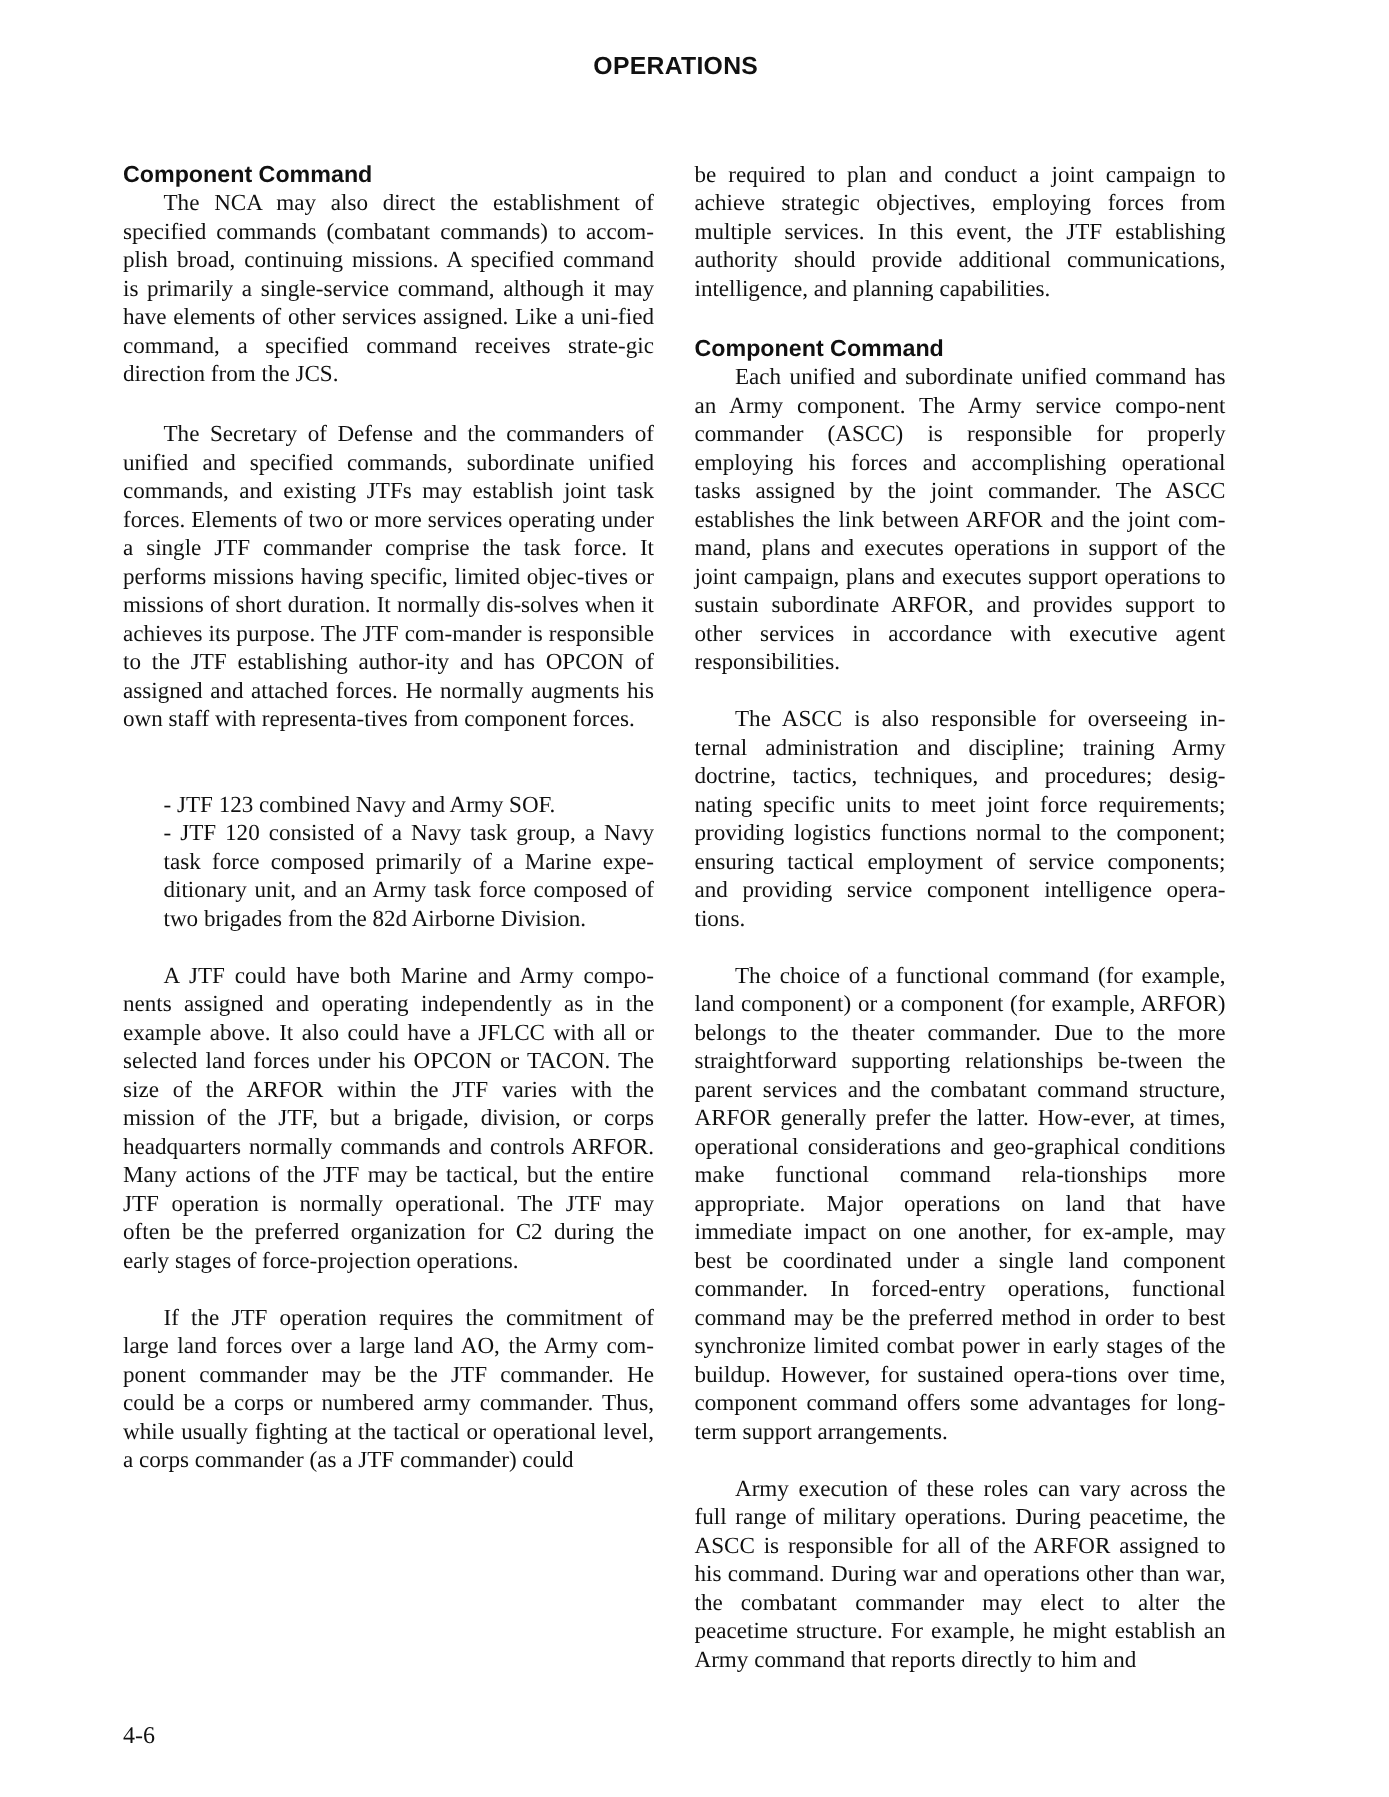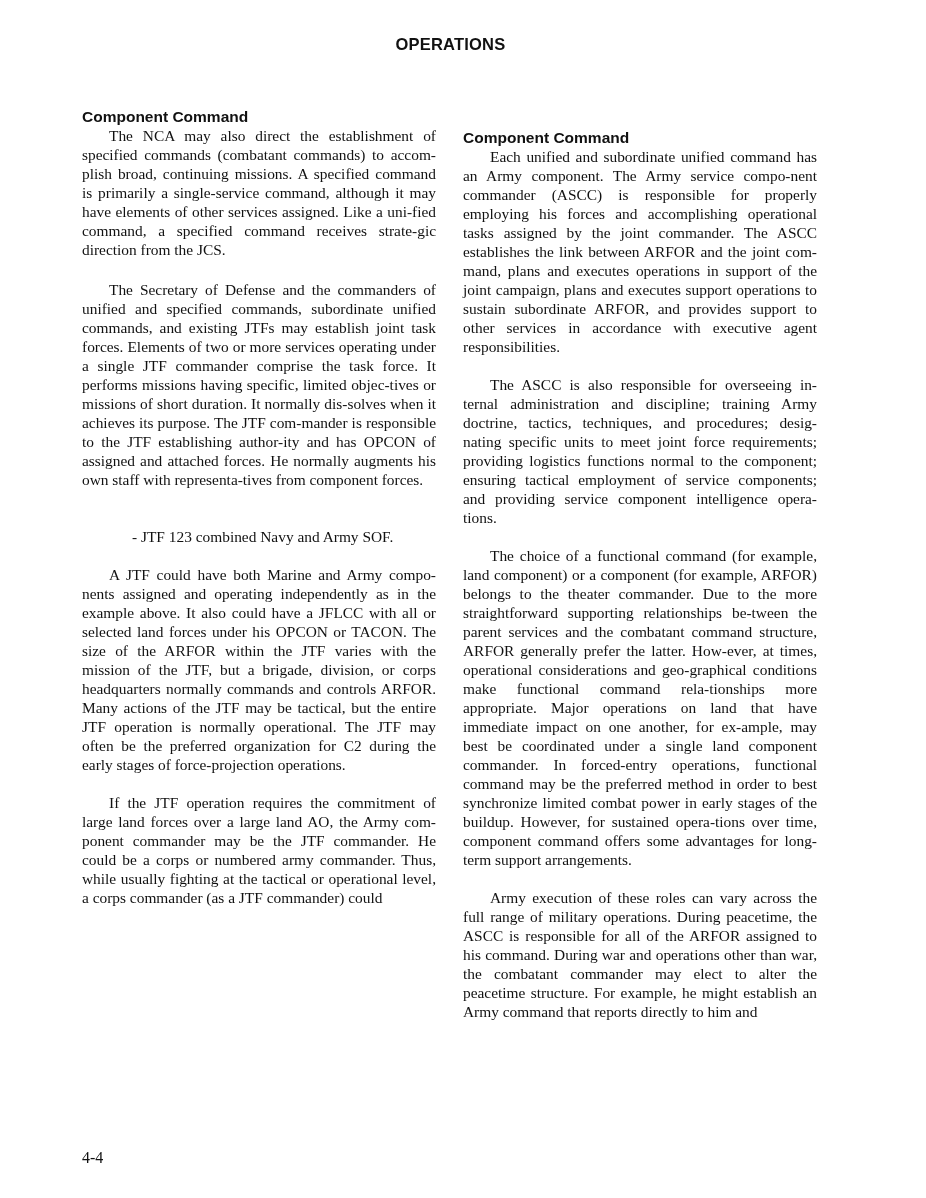--- a/index.html
+++ b/index.html
@@ -9,52 +9,54 @@
   .header-rule { flex: 1; height: 3px; background: #111; margin-left: 8px; margin-bottom: 4px; }
   .col { position: absolute; top: 107px; width: 354px; font-family: "Liberation Serif", serif; font-size: 15.4px; line-height: 19px; text-align: justify; }
   .col-left { left: 82px; }
   .col-right { left: 463px; top: 107px; }
   .h { font-family: "Liberation Sans", sans-serif; font-weight: bold; font-size: 15.5px; line-height: 19px; margin: 0; text-align: left; }
   p { margin: 0; text-indent: 27px; hyphens: manual; }
   p.noindent { text-indent: 0; }
   .gap-s { height: 19px; }
   .gap-m { height: 21px; }
   .list { margin: 0; padding: 0 0 0 27px; list-style: none; }
-  .list li { text-align: justify; margin-left: 23px; }
+  .list li { text-align: justify; }
   .page-number { position: absolute; left: 82px; top: 1149px; font-family: "Liberation Serif", serif; font-size: 16px; }
 </style>
 </head>
 <body>
 
 <div class="header">
   <span class="header-title">OPERATIONS</span>
   <div class="header-rule"></div>
 </div>
 
 <div class="col col-left">
   <h3 class="h">Component Command</h3>
   <p>The NCA may also direct the establishment of specified commands (combatant commands) to accom-plish broad, continuing missions. A specified command is primarily a single-service command, although it may have elements of other services assigned.  Like a uni-fied command, a specified command receives strate-gic direction from the JCS.</p>
   <div class="gap-m"></div>
   <p>The Secretary of Defense and the commanders of unified and specified commands, subordinate unified commands, and existing JTFs may establish joint task forces.  Elements of two or more services operating under a single JTF commander comprise the task force. It performs missions having specific, limited objec-tives or missions of short duration.  It normally dis-solves when it achieves its purpose.  The JTF com-mander is responsible to the JTF establishing author-ity and has OPCON of assigned and attached forces. He normally augments his own staff with representa-tives from component forces.</p>
   <div class="gap-s"></div>
   <div class="gap-s"></div>
   <ul class="list">
     <li>-  JTF 123 combined Navy and Army SOF.</li>
+    <li>-  JTF 120 consisted of a Navy task group, a Navy task force composed primarily of a Marine expe-ditionary unit, and an Army task force composed of two brigades from the 82d Airborne Division.</li>
   </ul>
   <div class="gap-s"></div>
   <p>A JTF could have both Marine and Army compo-nents assigned and operating independently as in the example above.  It also could have a JFLCC with all or selected land forces under his OPCON or TACON. The size of the ARFOR within the JTF varies with the mission of the JTF, but a brigade, division, or corps headquarters normally commands and controls ARFOR. Many actions of the JTF may be tactical, but the entire JTF operation is normally operational.  The JTF may often be the preferred organization for C2 during the early stages of force-projection operations.</p>
   <div class="gap-s"></div>
   <p>If the JTF operation requires the commitment of large land forces over a large land AO, the Army com-ponent commander may be the JTF commander. He could be a corps or numbered army commander.  Thus, while usually fighting at the tactical or operational level, a corps commander (as a JTF commander) could</p>
 </div>
 
 <div class="col col-right">
+  <p class="noindent">be required to plan and conduct a joint campaign to achieve strategic objectives, employing forces from multiple services.  In this event, the JTF establishing authority should provide additional communications, intelligence, and planning capabilities.</p>
   <div class="gap-m"></div>
   <h3 class="h">Component Command</h3>
   <p>Each unified and subordinate unified command has an Army component. The Army service compo-nent commander (ASCC) is responsible for properly employing his forces and accomplishing operational tasks assigned by the joint commander.  The ASCC establishes the link between ARFOR and the joint com-mand, plans and executes operations in support of the joint campaign, plans and executes support operations to sustain subordinate ARFOR, and provides support to other services in accordance with executive agent responsibilities.</p>
   <div class="gap-s"></div>
   <p>The ASCC is also responsible for overseeing in-ternal administration and discipline; training Army doctrine, tactics, techniques, and procedures; desig-nating specific units to meet joint force requirements; providing logistics functions normal to the component; ensuring tactical employment of service components; and providing service component intelligence opera-tions.</p>
   <div class="gap-s"></div>
   <p>The choice of a functional command (for example, land component) or a component (for example, ARFOR) belongs to the theater commander.  Due to the more straightforward supporting relationships be-tween the parent services and the combatant command structure, ARFOR generally prefer the latter.  How-ever, at times, operational considerations and geo-graphical conditions make functional command rela-tionships more appropriate.  Major operations on land that have immediate impact on one another, for ex-ample, may best be coordinated under a single land component commander.  In forced-entry operations, functional command may be the preferred method in order to best synchronize limited combat power in early stages of the buildup.  However, for sustained opera-tions over time, component command offers some advantages for long-term support arrangements.</p>
   <div class="gap-s"></div>
   <p>Army execution of these roles can vary across the full range of military operations.  During peacetime, the ASCC is responsible for all of the ARFOR assigned to his command.  During war and operations other than war, the combatant commander may elect to alter the peacetime structure. For example, he might establish an Army command that reports directly to him and</p>
 </div>
 
-<div class="page-number">4-4</div>
+<div class="page-number">4-6</div>
 
 </body></html>

